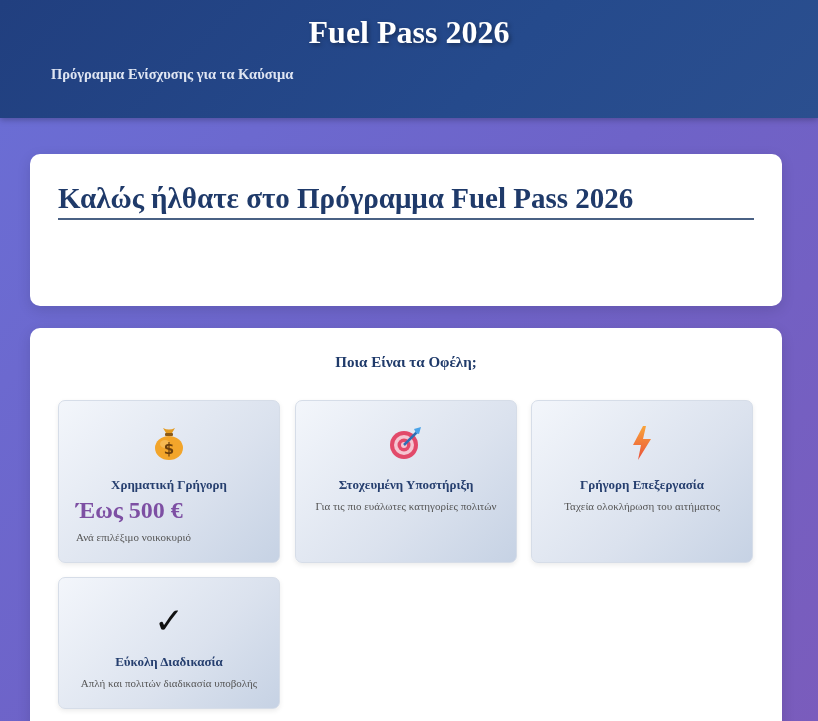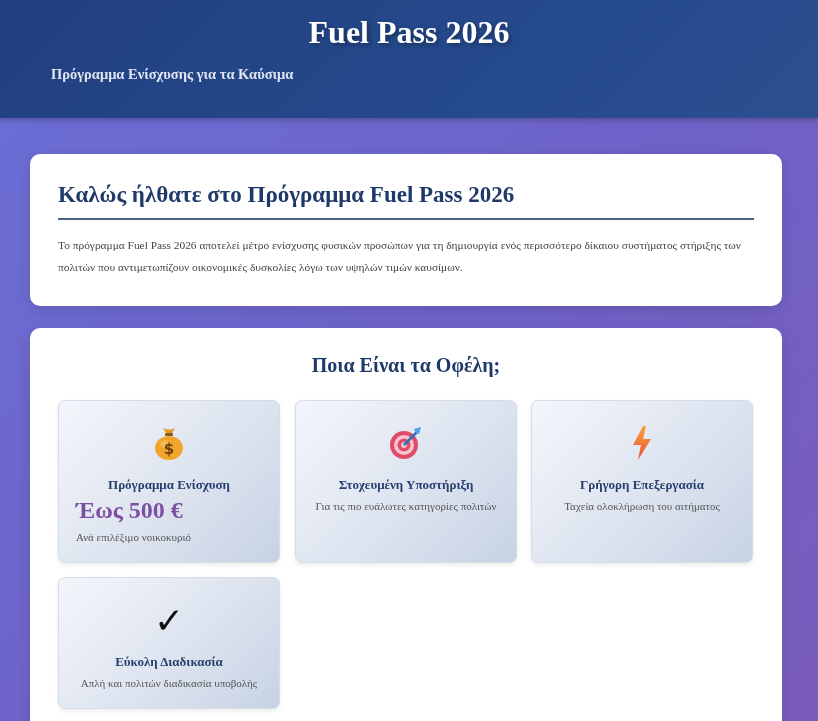--- a/index.html
+++ b/index.html
@@ -25,34 +25,34 @@
     color: #dfe5f2; font-size: 14.5px; font-weight: bold;
   }
   .card {
     position: absolute; left: 30px; width: 752px;
     background: #fff; border-radius: 10px;
     box-shadow: 0 4px 14px rgba(0,0,0,0.12);
   }
   .welcome { top: 154px; height: 152px; }
   .welcome h2 {
     position: absolute; left: 28px; top: 28px;
-    color: #1f3a6a; font-size: 23px; font-weight: bold;
+    color: #1f3a6a; font-size: 29px; font-weight: bold;
   }
   .welcome .rule {
     position: absolute; left: 28px; width: 696px; top: 64px; height: 2px;
     background: #4a6184;
   }
   .welcome p {
     position: absolute; left: 28px; top: 80px; width: 700px;
     color: #444; font-size: 11.4px; line-height: 22px;
   }
   .benefits { top: 328px; height: 420px; }
   .benefits h2 {
     position: absolute; left: 0; width: 752px; top: 26px;
-    text-align: center; color: #1f3a6a; font-size: 20px; font-weight: bold;
+    text-align: center; color: #1f3a6a; font-size: 15px; font-weight: bold;
   }
   .bcard {
     position: absolute; width: 222px; height: 163px;
     border-radius: 7px;
     background: linear-gradient(135deg, #f3f6fb 0%, #dbe2ee 60%, #c6d2e4 100%);
     border: 1px solid #d6dde8;
     box-shadow: 0 2px 5px rgba(0,0,0,0.08);
     text-align: center;
   }
   .bcard .icon { position: absolute; left: 0; width: 100%; top: 24px; height: 38px; display: flex; justify-content: center; }
@@ -75,37 +75,36 @@
 <body>
 
 <div class="header">
   <h1 class="header-title">Fuel Pass 2026</h1>
   <div class="header-subtitle">Πρόγραμμα Ενίσχυσης για τα Καύσιμα</div>
 </div>
 
 <section class="card welcome">
   <h2>Καλώς ήλθατε στο Πρόγραμμα Fuel Pass 2026</h2>
   <div class="rule"></div>
-  <p>Το πρόγραμμα Fuel Pass 2026 αποτελεί μέτρο ενίσχυσης φυσικών προσώπων για τη δημιουργία ενός περισσότερο δίκαιου συστήματος στήριξης των πολιτών που αντιμετωπίζουν οικονομικές δυσκολίες λόγω των υψηλών τιμών καυσίμων.</p>
 </section>
 
 <section class="card benefits">
   <h2>Ποια Είναι τα Οφέλη;</h2>
 
   <div class="bcard" style="left:28px; top:72px;">
     <div class="icon">
       <svg width="34" height="36" viewBox="0 0 34 36">
         <path d="M11 3 L14 8 L20 8 L23 3 Q17 6 11 3Z" fill="#e39b22"></path>
         <rect x="13" y="8" width="8" height="3" rx="1" fill="#8a5a18"></rect>
         <ellipse cx="17" cy="23" rx="14" ry="12" fill="#f2a52b"></ellipse>
         <ellipse cx="13" cy="19" rx="5" ry="4" fill="#f8c76a" opacity="0.6"></ellipse>
         <text x="17" y="29" text-anchor="middle" font-size="15" font-weight="bold" fill="#6b3f0c" font-family="DejaVu Sans, sans-serif">$</text>
       </svg>
     </div>
-    <div class="btitle">Πρόγραμμα Ενίσχυση</div>
+    <div class="btitle">Χρηματική Γρήγορη</div>
     <div class="amount">Έως 500 €</div>
     <div class="bdesc left">Ανά επιλέξιμο νοικοκυριό</div>
   </div>
 
   <div class="bcard" style="left:265px; top:72px;">
     <div class="icon">
       <svg width="36" height="36" viewBox="0 0 36 36">
         <circle cx="16" cy="20" r="14" fill="#e24a6a"></circle>
         <circle cx="16" cy="20" r="10" fill="#f5c6d2"></circle>
         <circle cx="16" cy="20" r="6.5" fill="#e24a6a"></circle>

